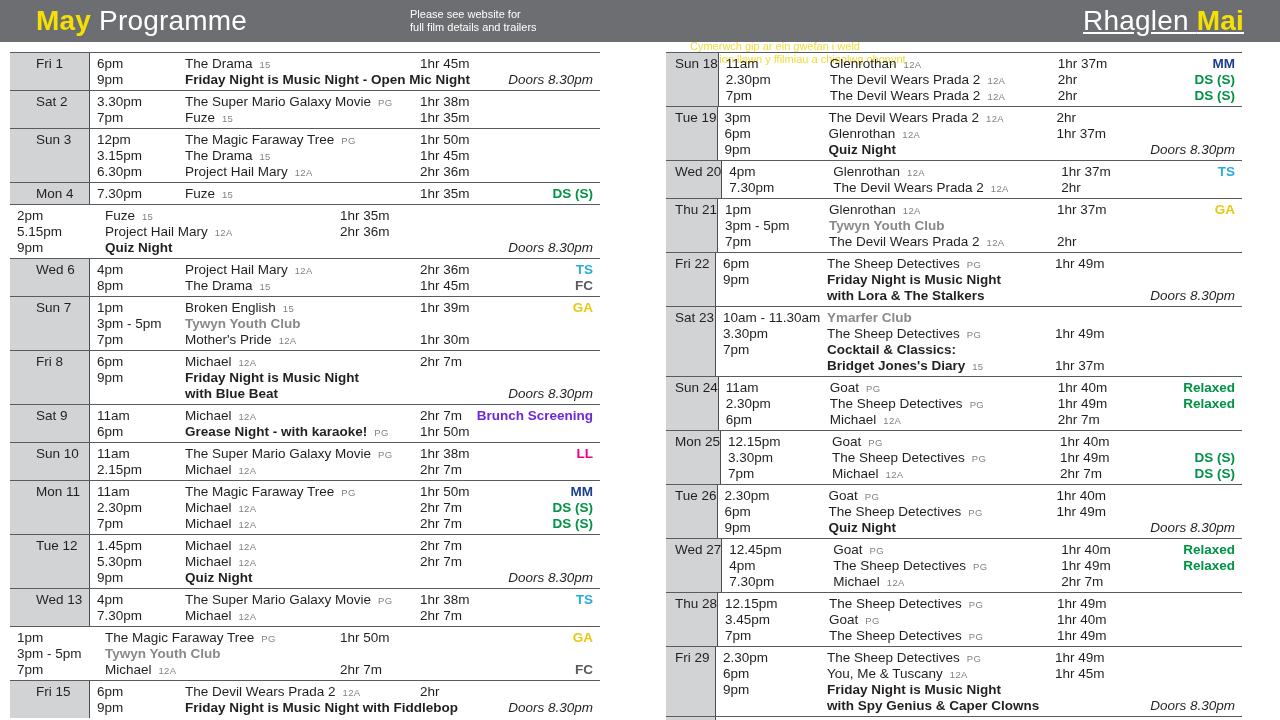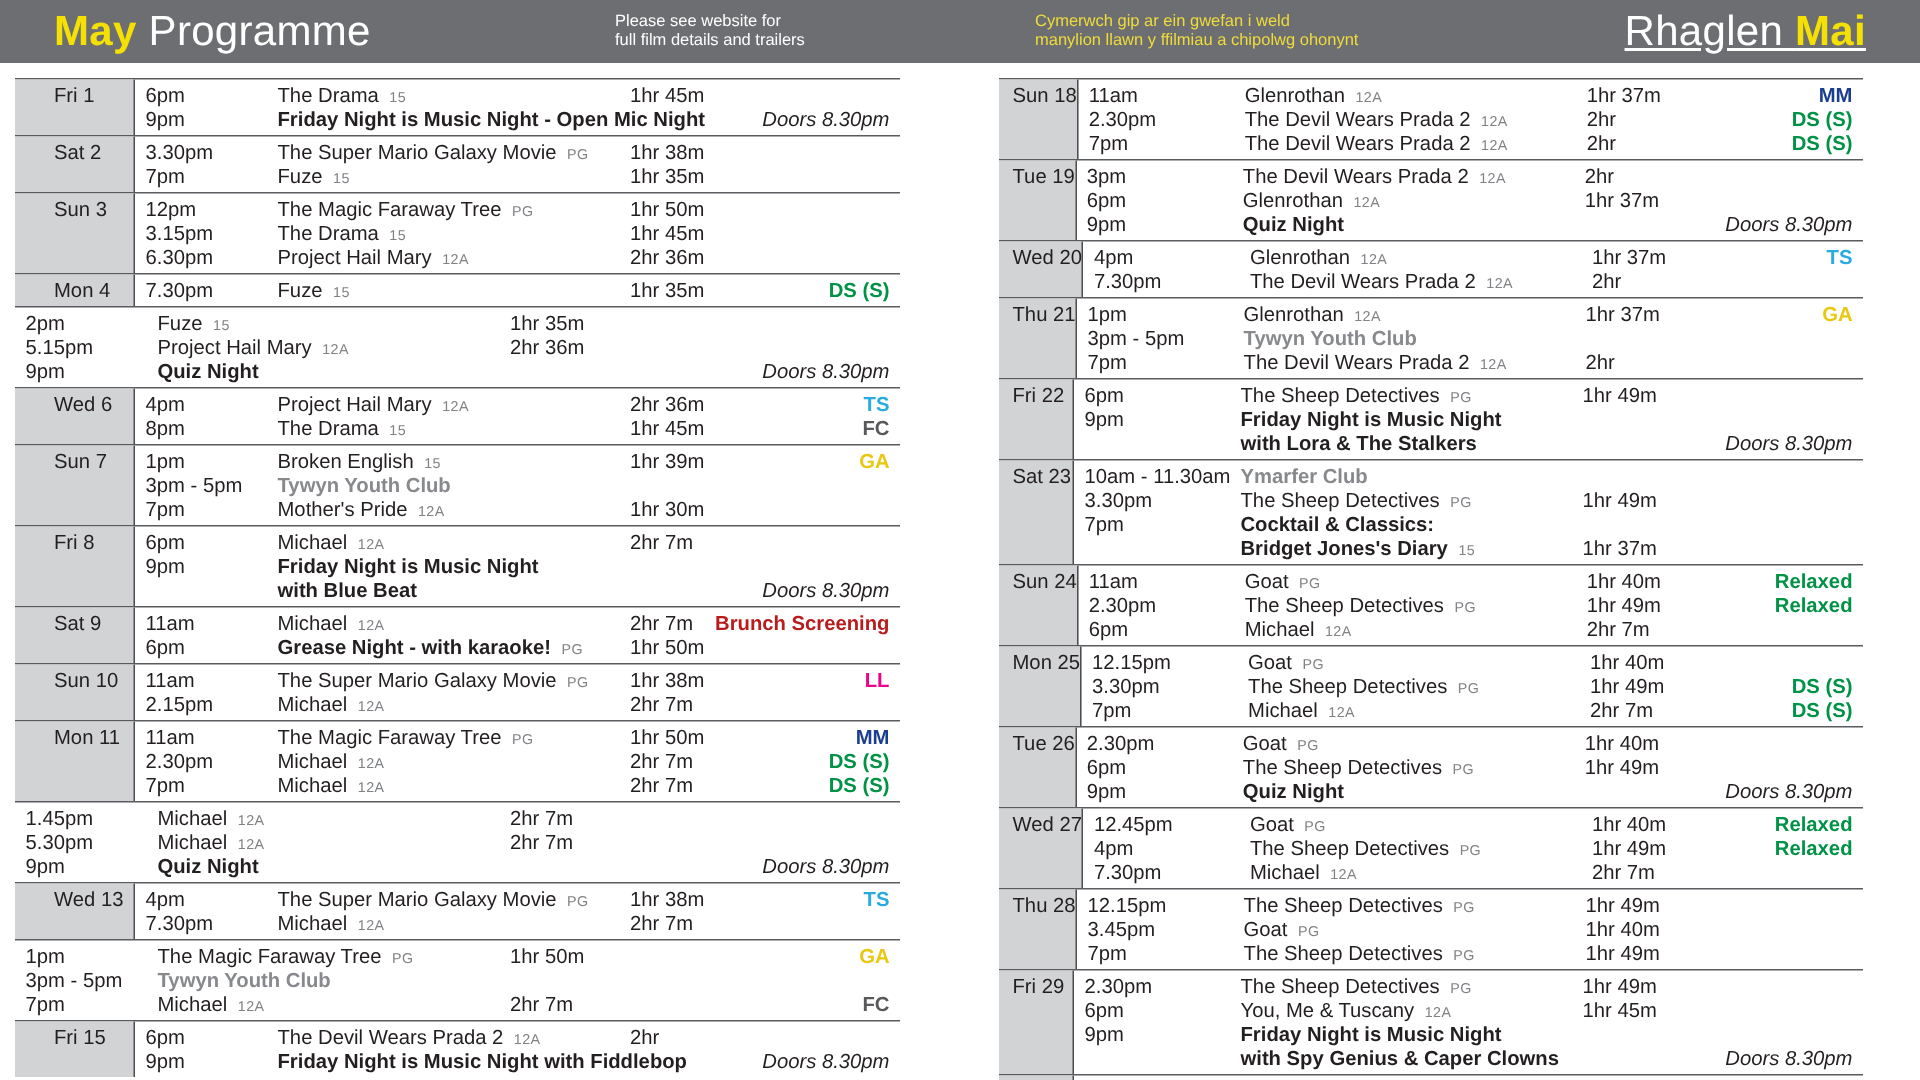--- a/index.html
+++ b/index.html
@@ -19,21 +19,21 @@
     position:absolute;top:4px;font-size:28px;line-height:34px;color:#ffffff;
     letter-spacing:0.2px;white-space:nowrap;
   }
   .h-title-left{left:36px;}
   .h-title-right{right:36px;text-decoration:underline;}
   .h-accent{color:#f5e003;font-weight:bold;}
   .h-note{
     position:absolute;top:8px;font-size:11px;line-height:13px;color:#ffffff;
   }
   .h-note-en{left:410px;width:192px;}
-  .h-note-cy{left:690px;text-align:left;color:#efdc3a;}
+  .h-note-cy{left:690px;text-align:left;color:#efdc3a;margin-top:32px;}
 
   
   .col{position:absolute;top:52px;}
   .col-left{left:10px;width:590px;--band:80px;--band-pad:26px;--title-x:95px;--dur-x:330px;}
   .col-right{left:666px;width:576px;--band:50px;--band-pad:9px;--title-x:111px;--dur-x:339px;}
 
   .group{display:flex;border-top:1px solid #5a5b5e;}
   .date{
     flex:0 0 var(--band);background:#d2d3d5;border-right:1px solid #4d4d4f;
     padding:3px 0 2px var(--band-pad);box-sizing:border-box;
@@ -208,21 +208,21 @@
             </div>
           </div>
         </div>
         <div class="group">
           <div class="date">Sat 9</div>
           <div class="lines">
             <div class="line">
               <span class="time">11am</span>
               <span class="title">Michael<span class="rating" style="font-weight: normal;">12A</span></span>
               <span class="duration">2hr 7m</span>
-              <span class="note" style="color: #b91c1c;">Brunch Screening</span>
+              <span class="note" style="color: #6d28d9;">Brunch Screening</span>
             </div>
             <div class="line">
               <span class="time">6pm</span>
               <span class="title event">Grease Night - with karaoke!<span class="rating" style="font-weight: normal;">PG</span></span>
               <span class="duration">1hr 50m</span>
             </div>
           </div>
         </div>
         <div class="group">
           <div class="date">Sun 10</div>
@@ -257,20 +257,21 @@
             </div>
             <div class="line">
               <span class="time">7pm</span>
               <span class="title">Michael<span class="rating" style="font-weight: normal;">12A</span></span>
               <span class="duration">2hr 7m</span>
               <span class="note" style="color: rgb(0, 146, 69);">DS (S)</span>
             </div>
           </div>
         </div>
         <div class="group">
+          <div class="date">Tue 12</div>
           <div class="lines">
             <div class="line">
               <span class="time">1.45pm</span>
               <span class="title">Michael<span class="rating" style="font-weight: normal;">12A</span></span>
               <span class="duration">2hr 7m</span>
             </div>
             <div class="line">
               <span class="time">5.30pm</span>
               <span class="title">Michael<span class="rating" style="font-weight: normal;">12A</span></span>
               <span class="duration">2hr 7m</span>

